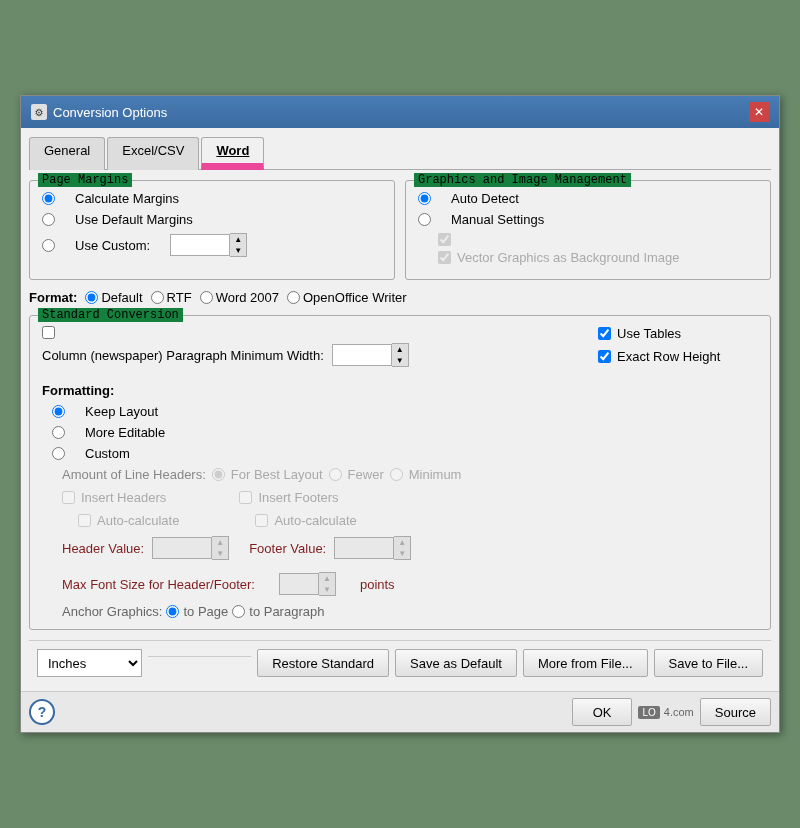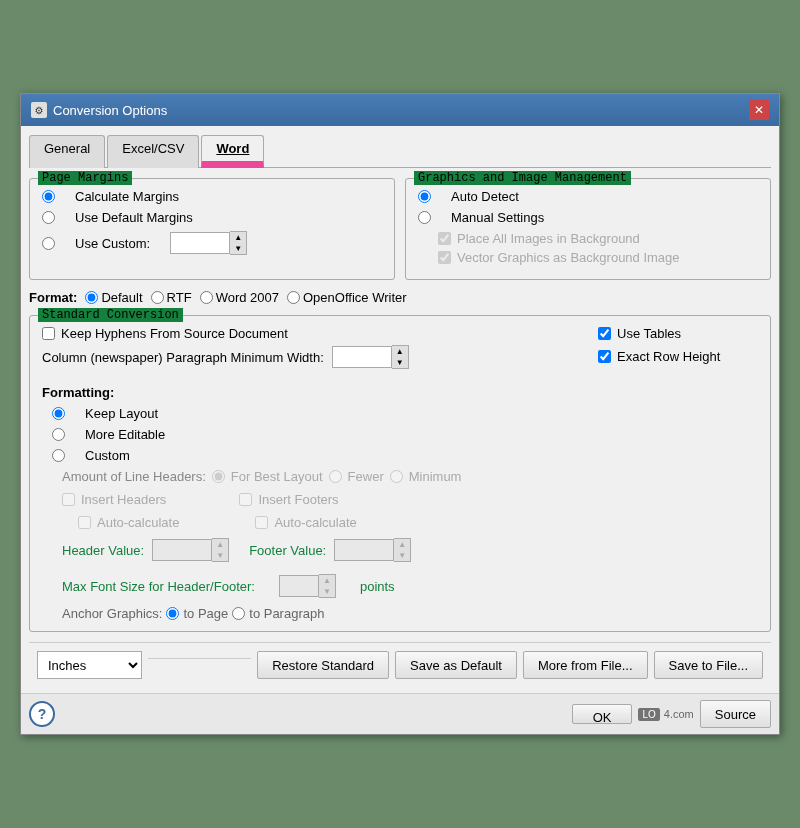--- a/index.html
+++ b/index.html
@@ -286,35 +286,35 @@
       display: flex;
       align-items: center;
       justify-content: center;
     }
     .ok-btn {
       padding: 5px 20px;
       background: linear-gradient(to bottom, #f8f8f8, #e0e0e0);
       border: 1px solid #aaa;
       cursor: pointer;
       font-size: 13px;
-      height: 20px;
+      height: 28px;
       border-radius: 2px;
       min-width: 60px;
       text-align: center;
     }
     .cancel-btn {
       padding: 5px 14px;
       background: linear-gradient(to bottom, #f8f8f8, #e0e0e0);
       border: 1px solid #aaa;
       cursor: pointer;
       font-size: 13px;
       height: 28px;
       border-radius: 2px;
     }
-    .disabled-text { color: #15803d; }
+    .disabled-text { color: #7f1d1d; }
     input[type=radio]:disabled + span,
     input[type=checkbox]:disabled + span { color: #aaa; }
     .logo-area {
       display: flex;
       align-items: center;
       gap: 4px;
       font-size: 11px;
       color: #666;
     }
     .logo-box {
@@ -376,21 +376,20 @@
         <div class="radio-row">
           <input type="radio" name="graphics" checked="" style="">
           <span>Auto Detect</span>
         </div>
         <div class="radio-row">
           <input type="radio" name="graphics" style="">
           <span>Manual Settings</span>
         </div>
         <div class="check-row" style="padding-left:20px;color:#aaa;">
           <input type="checkbox" checked="" disabled="" style="">
-          <span>Place All Images in Background</span>
         </div>
         <div class="check-row" style="padding-left:20px;color:#aaa;">
           <input type="checkbox" checked="" disabled="" style="">
           <span>Vector Graphics as Background Image</span>
         </div>
       </div>
     </div>
 
     <div class="format-row">
       <label>Format:</label>
@@ -412,21 +411,20 @@
       </div>
     </div>
 
     <div class="group-box">
       <span class="group-box-title">Standard Conversion</span>
 
       <div style="display:flex;align-items:flex-start;justify-content:space-between;margin-bottom:6px;">
         <div>
           <div class="check-row">
             <input type="checkbox" style="">
-            <span>Keep Hyphens From Source Document</span>
           </div>
           <div class="col-width-row">
             <span>Column (newspaper) Paragraph Minimum Width:</span>
             <div class="spinner-wrap">
               <input type="text" style="">
               <div class="spinner-btns">
                 <button>▲</button>
                 <button>▼</button>
               </div>
             </div>

